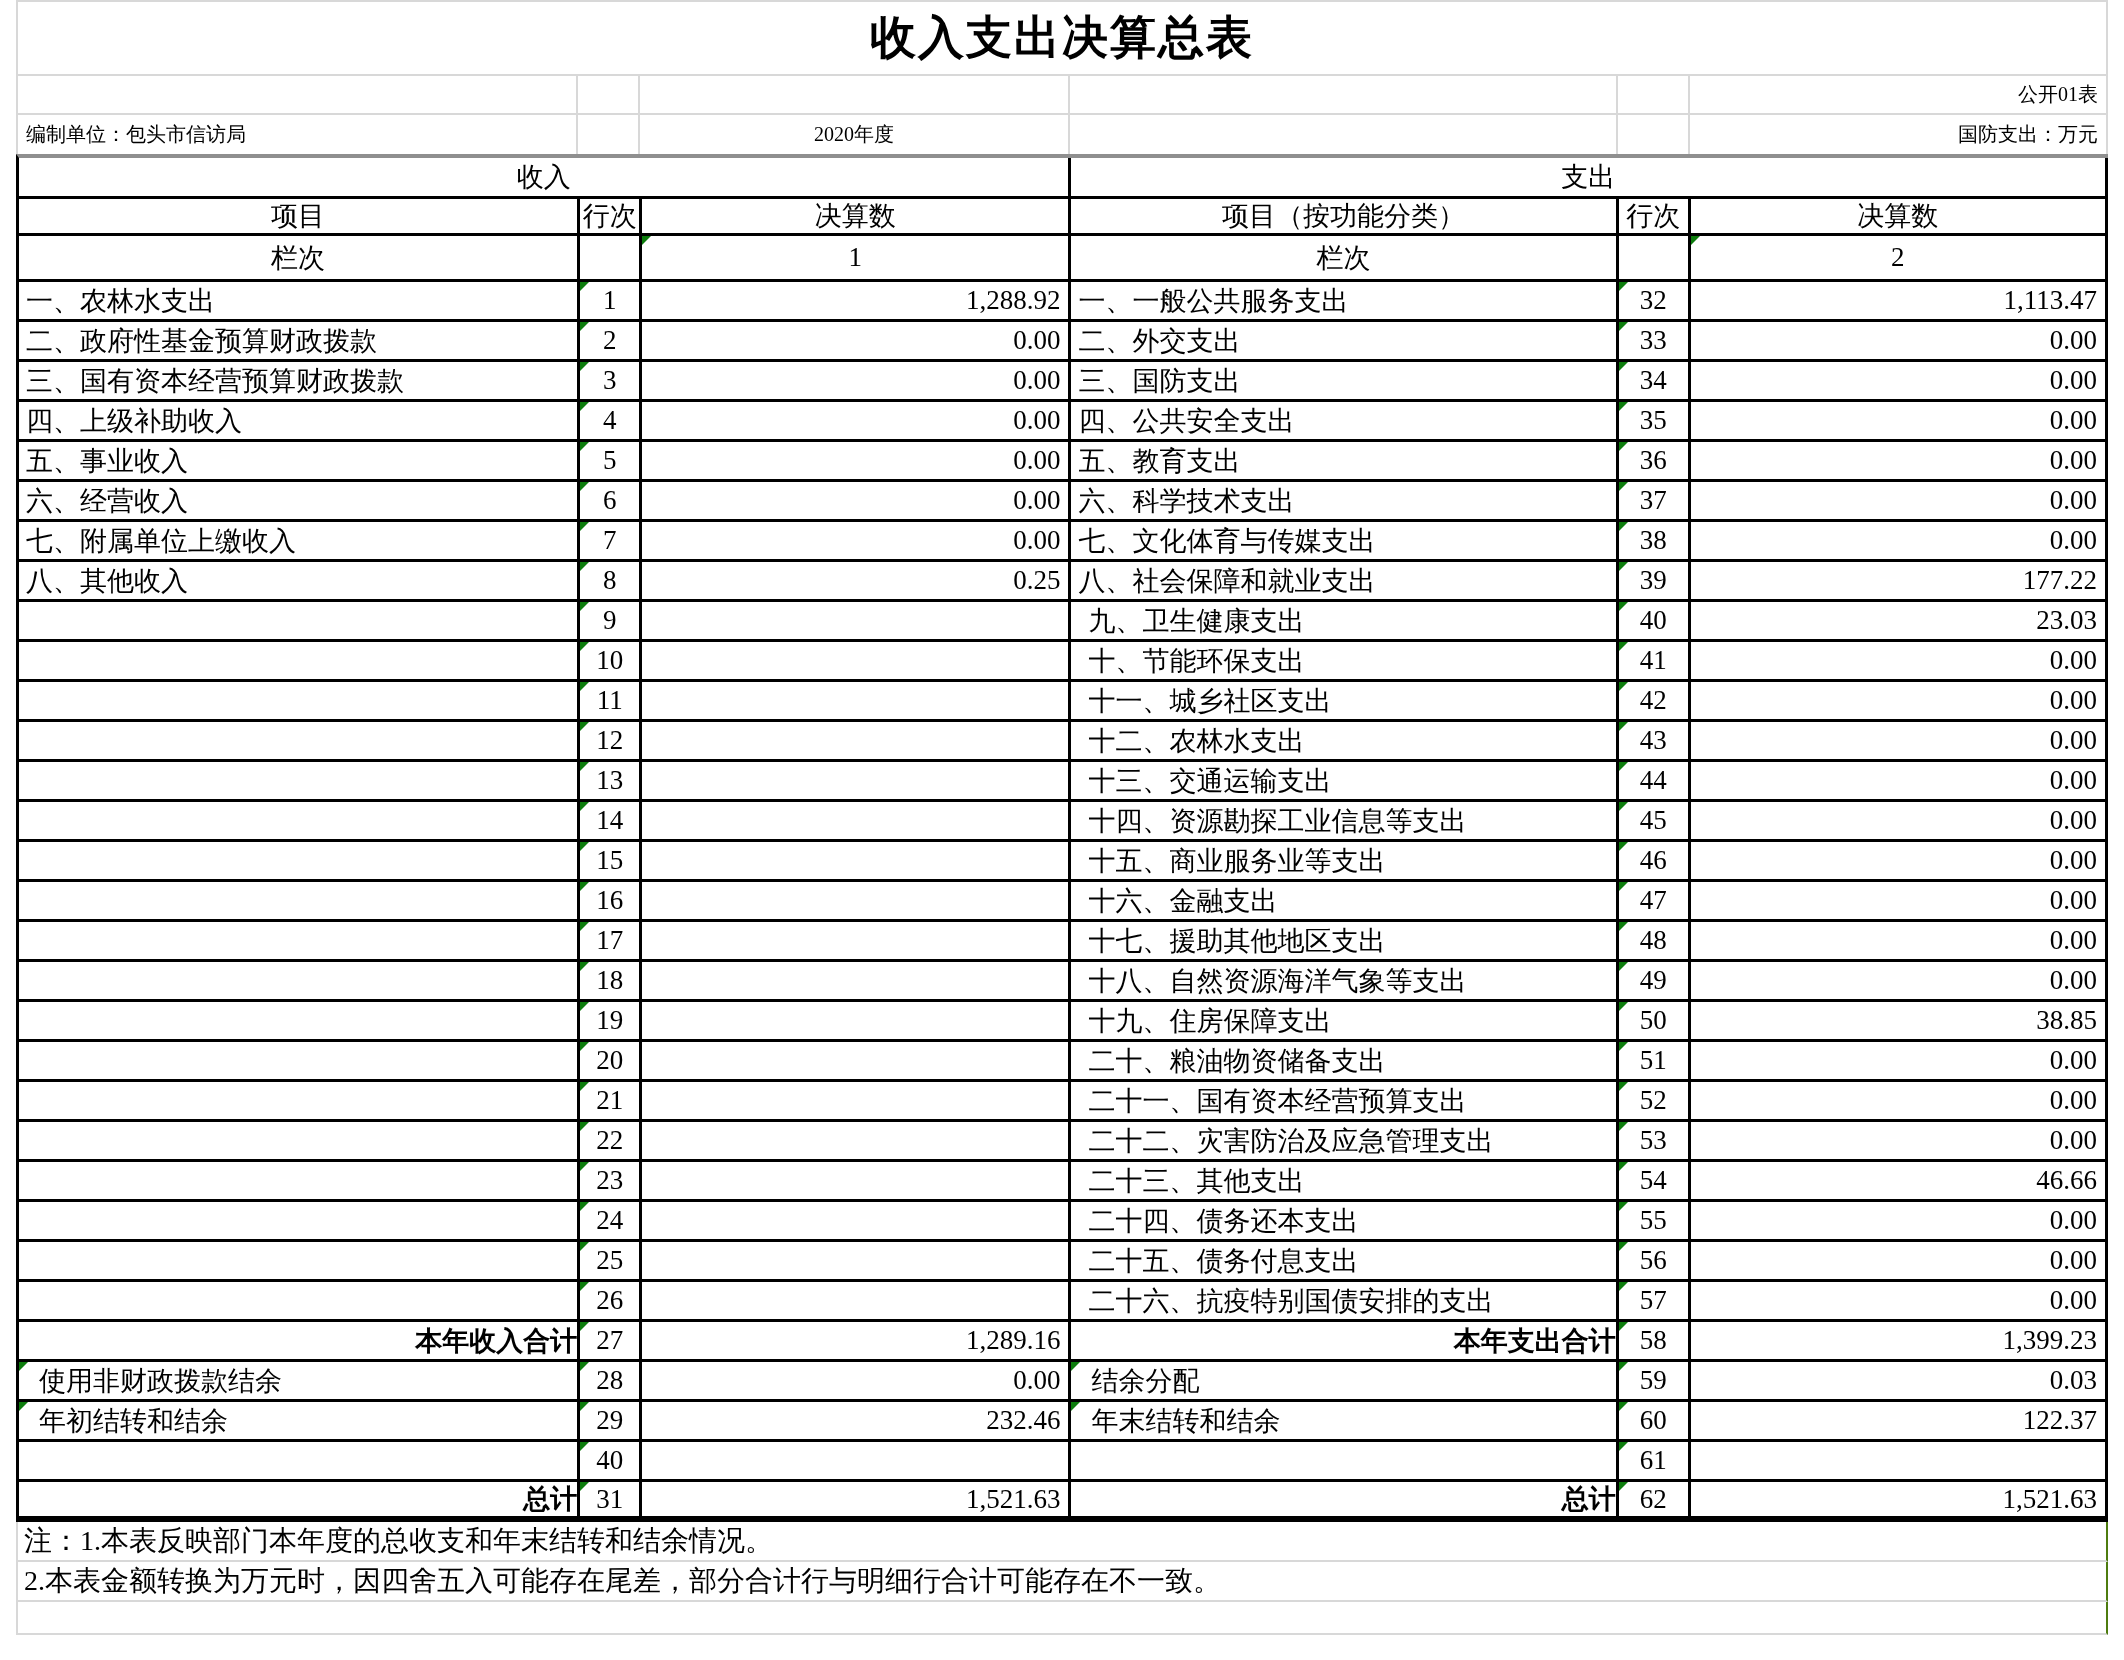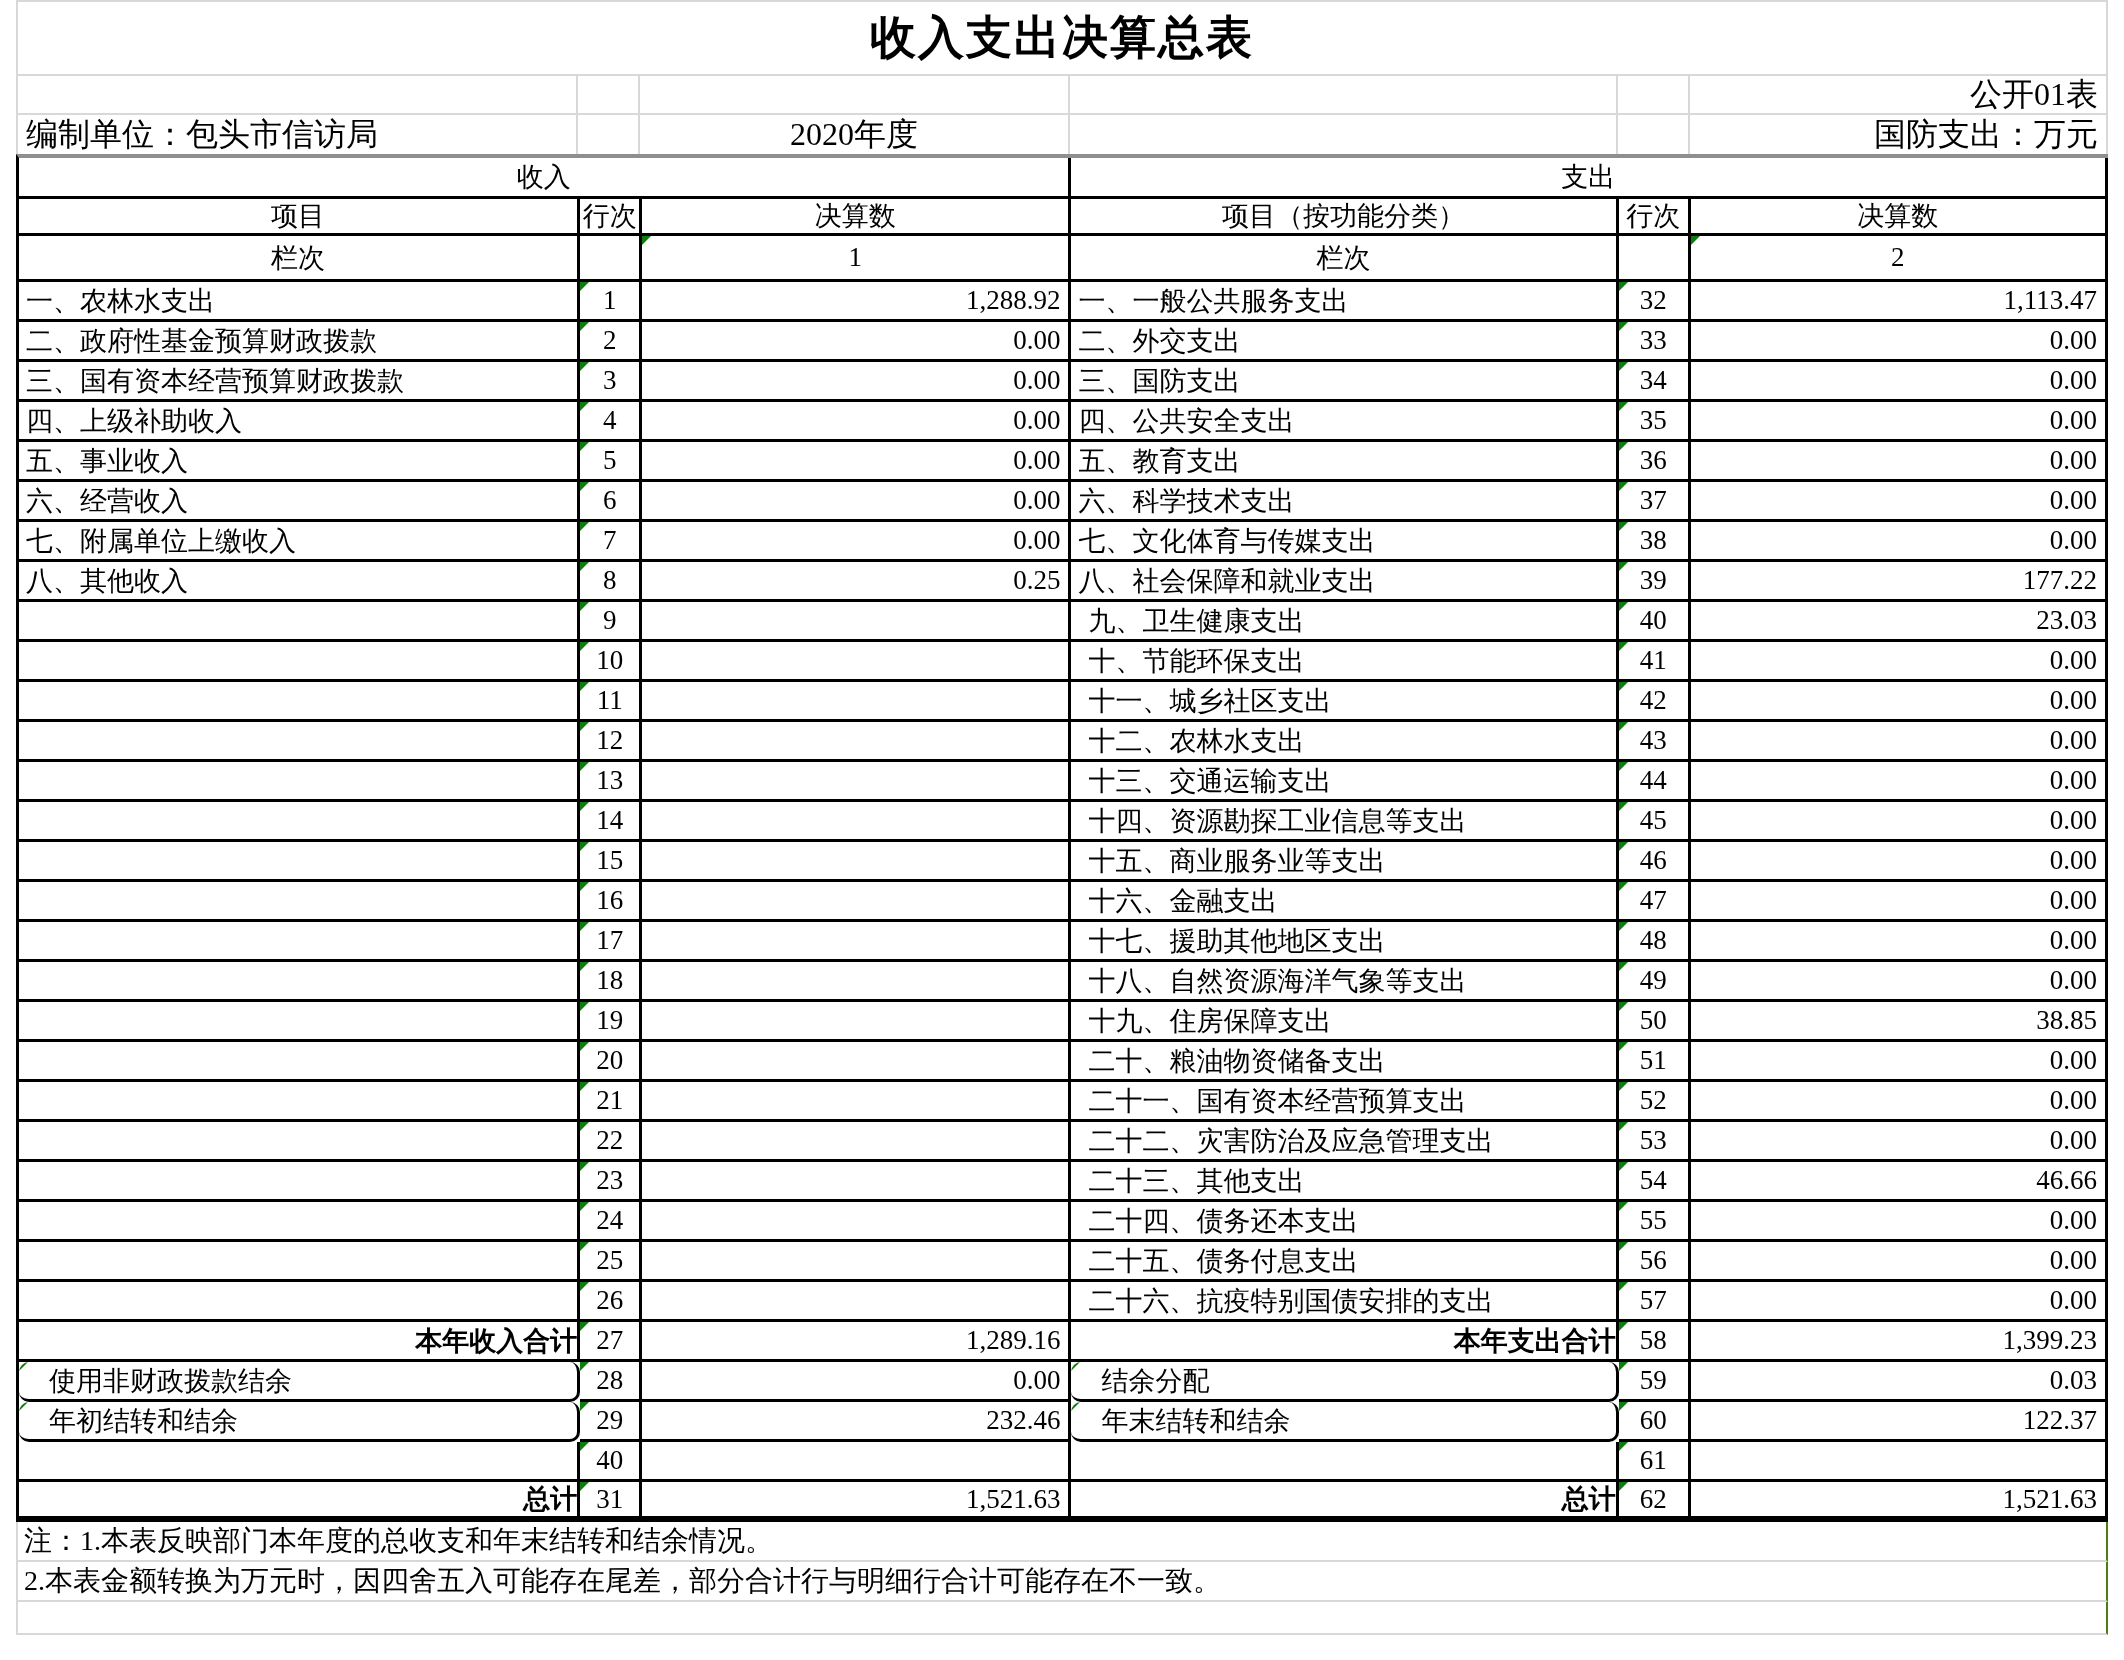--- a/index.html
+++ b/index.html
@@ -7,42 +7,42 @@
        font-family:"Liberation Serif","DejaVu Serif",serif;color:#000;}
   .sheet{position:absolute;left:16px;top:0;width:2092px;}
 
   
   .title-row{box-sizing:border-box;height:74px;border:2px solid #d8d8d8;border-bottom:none;
              display:flex;align-items:center;justify-content:center;}
   .title-text{font-family:"DejaVu Sans","Liberation Sans",sans-serif;font-weight:bold;
               font-size:46px;letter-spacing:2px;}
   .meta-row{display:flex;}
   .mc{box-sizing:border-box;border-right:2px solid #d8d8d8;border-top:2px solid #d8d8d8;
-      display:flex;align-items:center;font-size:32px;overflow:hidden;}
+      display:flex;align-items:center;font-size:20px;overflow:hidden;}
   .meta-row .mc:first-child{border-left:2px solid #d8d8d8;}
   .meta-a{height:39px;} .meta-b{height:41px;}
   .m1{width:562px;padding-left:8px;} .m2{width:62px;} .m3{width:430px;justify-content:center;}
   .m4{width:548px;} .m5{width:72px;} .m6{width:418px;justify-content:flex-end;padding-right:8px;}
 
   
   .main{border-left:3px solid #000;border-top:4px solid #8f8f8f;}
   .r{display:flex;}
   .c{box-sizing:border-box;border-right:3px solid #000;border-bottom:3px solid #000;
      position:relative;display:flex;align-items:center;font-size:27px;overflow:hidden;}
   .c1{width:562px;} .c2{width:62px;justify-content:center;}
   .c3{width:430px;justify-content:flex-end;padding-right:8px;}
   .c4{width:548px;} .c5{width:72px;justify-content:center;}
   .c6{width:418px;justify-content:flex-end;padding-right:8px;}
   .half-l{width:1054px;justify-content:center;}
   .half-r{width:1038px;justify-content:center;}
   .band{height:41px;} .headrow .c{height:37px;justify-content:center;padding:0;}
   .lanci{height:46px;} .lanci .c1,.lanci .c4{justify-content:center;}
   .lanci .c3,.lanci .c6{justify-content:center;padding:0;}
   .datarow .c{height:40px;}
-  .lab{padding-left:7px;} .ind1{padding-left:17px;} .ind2{padding-left:30px;border-radius:10px;}
+  .lab{padding-left:7px;} .ind1{padding-left:17px;} .ind2{padding-left:20px;}
   .tot{justify-content:flex-end;font-family:"DejaVu Sans","Liberation Sans",sans-serif;
        font-weight:bold;}
   .bb-heavy{border-bottom:6px solid #000 !important;}
 
   
   .tri{position:absolute;top:0;left:0;width:0;height:0;
        border-top:9px solid #0c7c0c;border-right:9px solid transparent;}
 
   
   .note-row{box-sizing:border-box;border-left:2px solid #d8d8d8;border-right:2px solid #4d7c0f;

